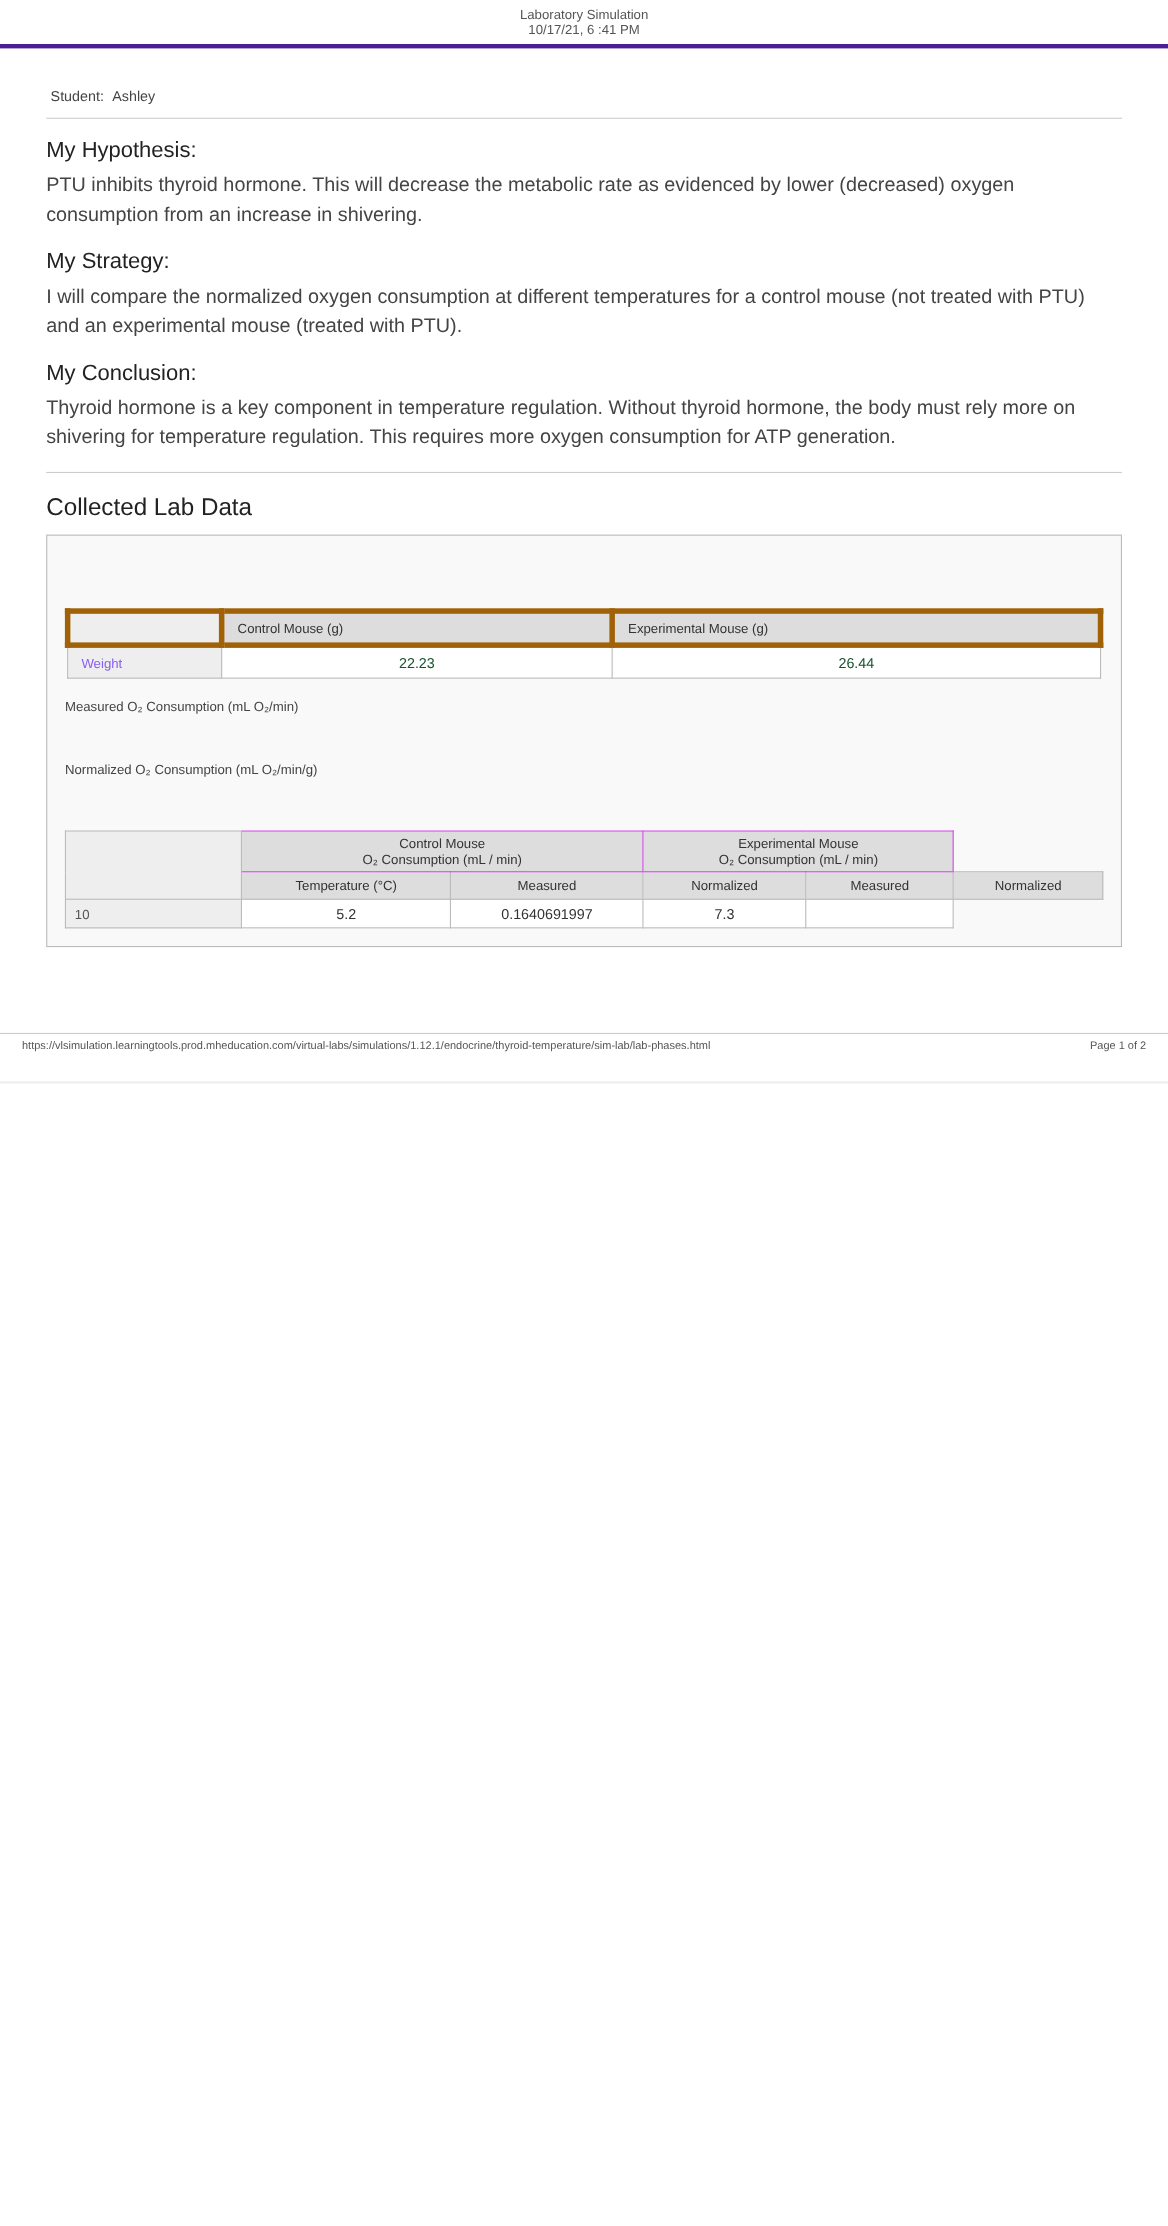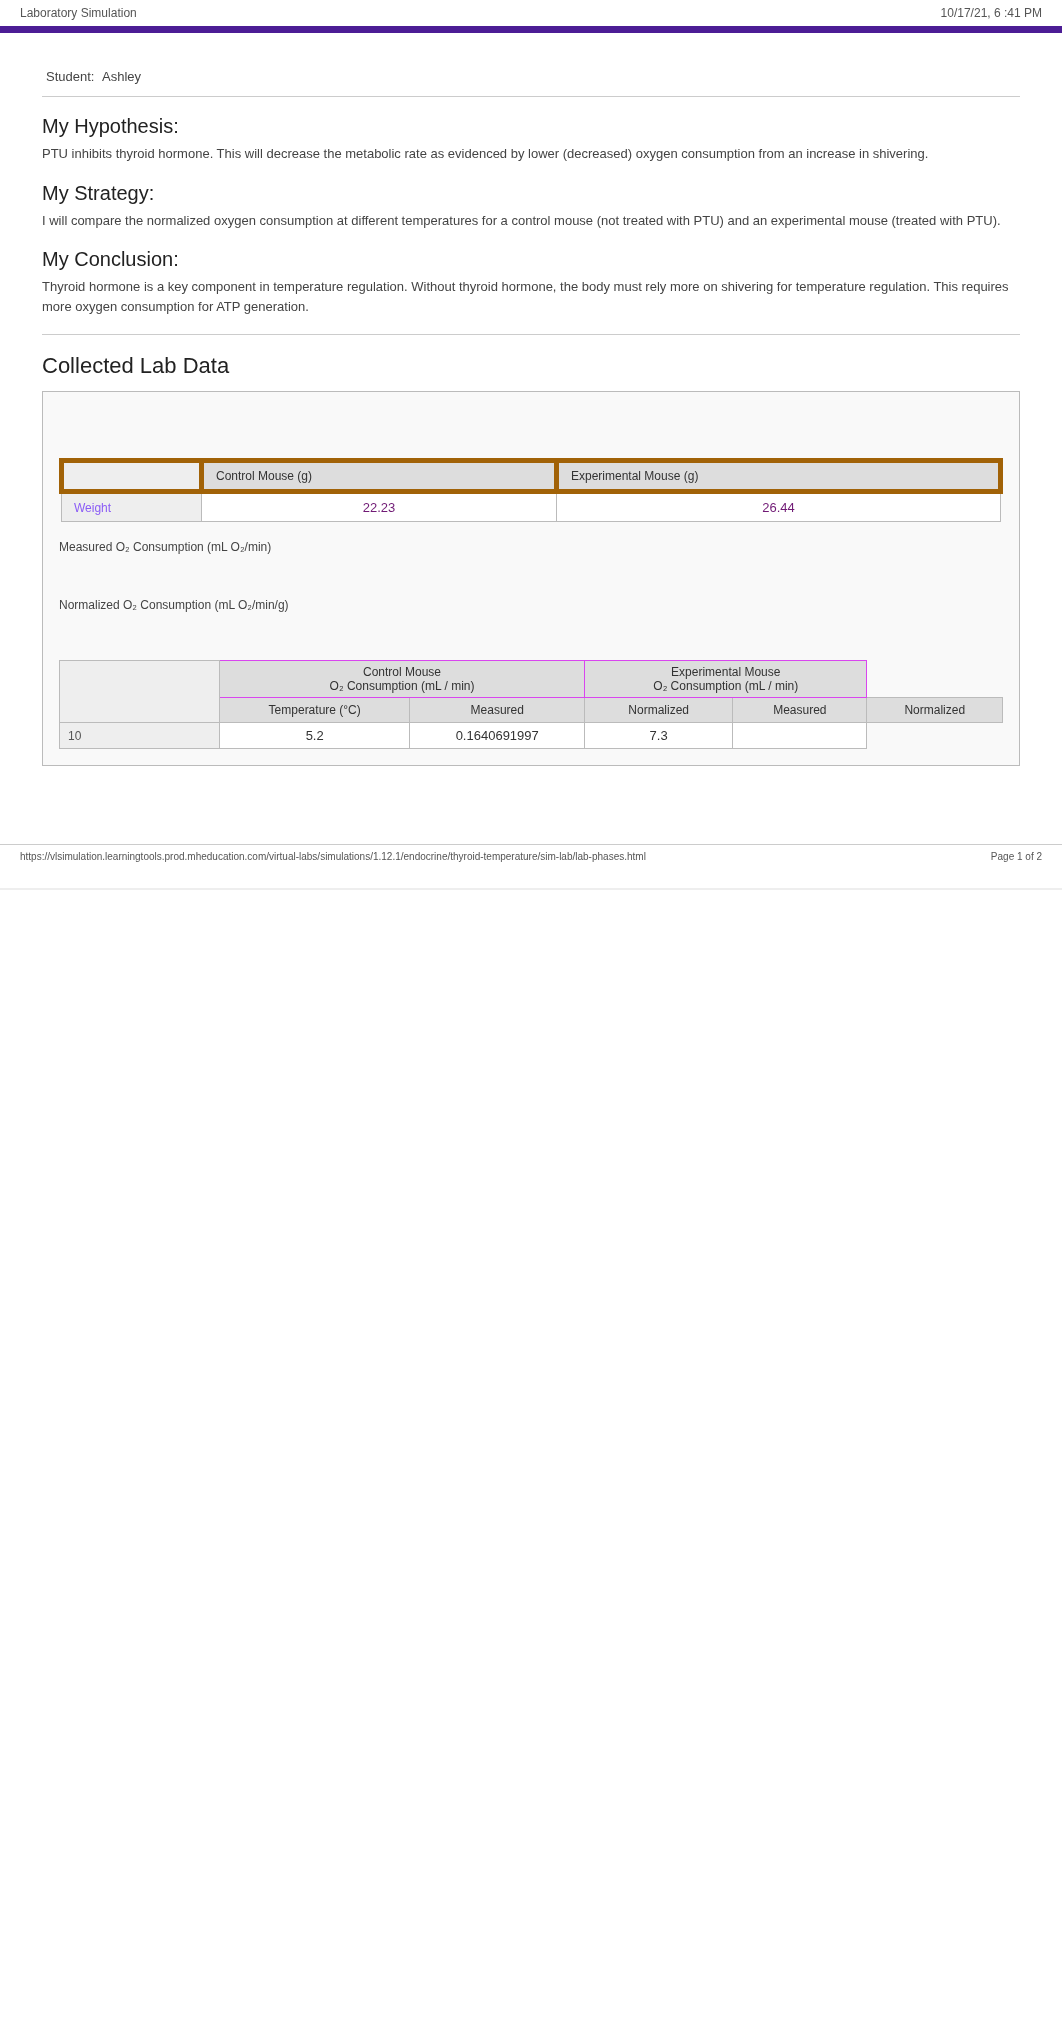--- a/index.html
+++ b/index.html
@@ -15,23 +15,24 @@
       background: #fff;
       width: 1062px;
       min-height: 2024px;
     }
 
     .page-header {
       display: flex;
       justify-content: space-between;
       align-items: center;
       padding: 6px 20px;
-      border-bottom: 7px solid #4c1d95;
+      border-bottom: 4px solid #4c1d95;
       font-size: 12px;
       color: #555;
+      flex-direction: column;
     }
 
     .page-content {
       padding: 20px 42px;
     }
 
     .student-row {
       padding: 16px 0 12px 0;
       border-bottom: 1px solid #ccc;
       font-size: 13px;
@@ -50,21 +51,21 @@
     }
 
     .section-title {
       font-size: 20px;
       font-weight: normal;
       color: #222;
       margin-bottom: 6px;
     }
 
     .section-text {
-      font-size: 13px;
+      font-size: 18px;
       color: #444;
       line-height: 1.5;
     }
 
     .divider {
       border: none;
       border-bottom: 1px solid #ccc;
       margin: 18px 0;
     }
 
@@ -98,21 +99,21 @@
       font-weight: normal;
       font-size: 12px;
       color: #333;
       padding: 6px 12px;
       text-align: left;
       border: 5px solid #a16207;
     }
 
     .weight-table td {
       font-size: 13px;
-      color: #701a75;
+      color: #14532d;
       padding: 6px 12px;
       text-align: center;
       border: 1px solid #bbb;
       background: #fff;
     }
 
     .weight-table .row-label {
       background: #eee;
       text-align: left;
       font-size: 12px;

